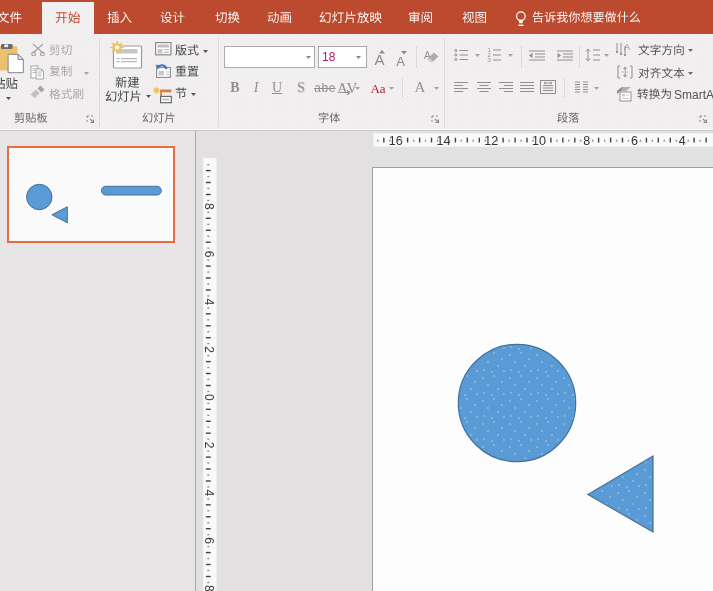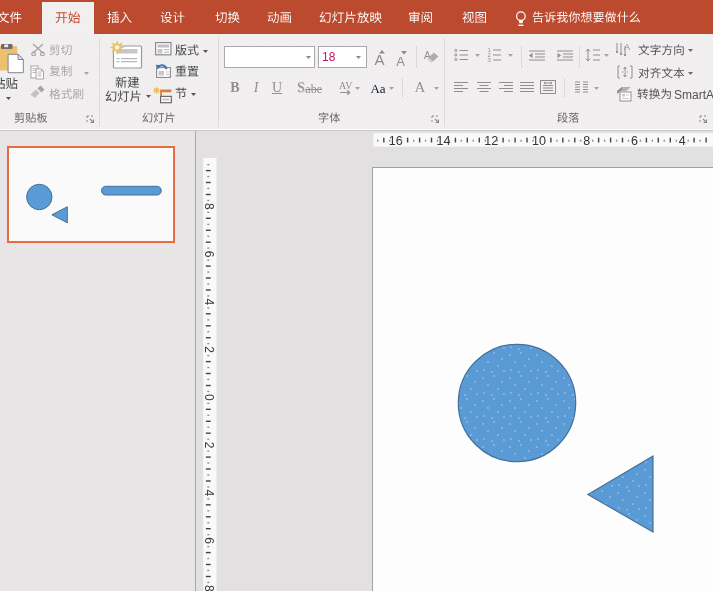--- a/index.html
+++ b/index.html
@@ -257,29 +257,29 @@
 <div style="position:absolute;left:416px;top:46px;width:1px;height:22px;background:#DCD9DB"></div>
 <svg style="position:absolute;left:424px;top:50px;" width="16" height="14" viewBox="0 0 16 14">
     <text x="0" y="9" font-family="Liberation Sans" font-size="10" fill="#918e90">A</text>
     <path d="M4.5 7.5 L10 2.5 L14.5 6.5 L9 11.5 Z" fill="#aeabad"></path>
     <path d="M4.5 7.5 L9 11.5 L7.5 13 L3 9 Z" fill="#cfccce"></path>
   </svg>
 <div style="position:absolute;font-family:'Liberation Serif',serif;color:#918e90;text-align:center;left:228px;top:80px;width:14px;font-weight:bold;font-size:14px">B</div>
 <div style="position:absolute;font-family:'Liberation Serif',serif;color:#918e90;text-align:center;left:249px;top:80px;width:14px;font-style:italic;font-size:14px">I</div>
 <div style="position:absolute;font-family:'Liberation Serif',serif;color:#918e90;text-align:center;left:270px;top:80px;width:14px;font-size:14px;text-decoration:underline">U</div>
 <div style="position:absolute;font-family:'Liberation Serif',serif;color:#918e90;text-align:center;left:293px;top:80px;width:16px;font-size:14px;text-shadow:1px 1px 1px #cac8ca">S</div>
-<div style="position:absolute;font-family:Liberation Serif, serif;color:#918e90;text-align:right;left:304px;top:82px;width:18px;font-size:12px;text-decoration:line-through">abe</div>
-<div style="position:absolute;font-family:'Liberation Serif',serif;color:#918e90;text-align:center;left:337px;top:80px;width:18px;font-size:10px;letter-spacing:0.5px">AV</div>
+<div style="position:absolute;font-family:Liberation Mono, monospace;color:#918e90;text-align:left;left:314px;top:82px;width:18px;font-size:12px;text-decoration:line-through">abe</div>
+<div style="position:absolute;font-family:'Liberation Serif',serif;color:#918e90;text-align:center;left:337px;top:80px;width:18px;font-size:15px;letter-spacing:0.5px">AV</div>
 <svg style="position:absolute;left:340px;top:89px;" width="13" height="7" viewBox="0 0 13 7">
     <path d="M0 3.5 H10 M10 3.5 L7 1.2 M10 3.5 L7 5.8" stroke="#918e90" fill="none" stroke-width="1.1"></path>
   </svg>
 <svg style="position:absolute;left:354px;top:86px;" width="7" height="5" viewBox="0 0 7 5">
     <path d="M1 1 L6 1 L3.5 4 Z" fill="#A7A3A5"></path>
   </svg>
-<div style="position:absolute;font-family:'Liberation Serif',serif;color:#0f172a;text-align:center;left:368px;top:81px;width:20px;font-size:13px">Aa</div>
+<div style="position:absolute;font-family:'Liberation Serif',serif;color:#b91c1c;text-align:center;left:368px;top:81px;width:20px;font-size:13px">Aa</div>
 <svg style="position:absolute;left:388px;top:86px;" width="7" height="5" viewBox="0 0 7 5">
     <path d="M1 1 L6 1 L3.5 4 Z" fill="#A7A3A5"></path>
   </svg>
 <div style="position:absolute;left:402px;top:78px;width:1px;height:20px;background:#DCD9DB"></div>
 <div style="position:absolute;font-family:'Liberation Serif',serif;color:#918e90;text-align:center;left:412px;top:79px;width:16px;font-size:15px">A</div>
 <svg style="position:absolute;left:433px;top:86px;" width="7" height="5" viewBox="0 0 7 5">
     <path d="M1 1 L6 1 L3.5 4 Z" fill="#A7A3A5"></path>
   </svg>
 <svg style="position:absolute;left:317.8px;top:112px;overflow:visible" width="24" height="15">
     <g fill="#67646A" transform="translate(0 9.86) scale(0.011200)">

